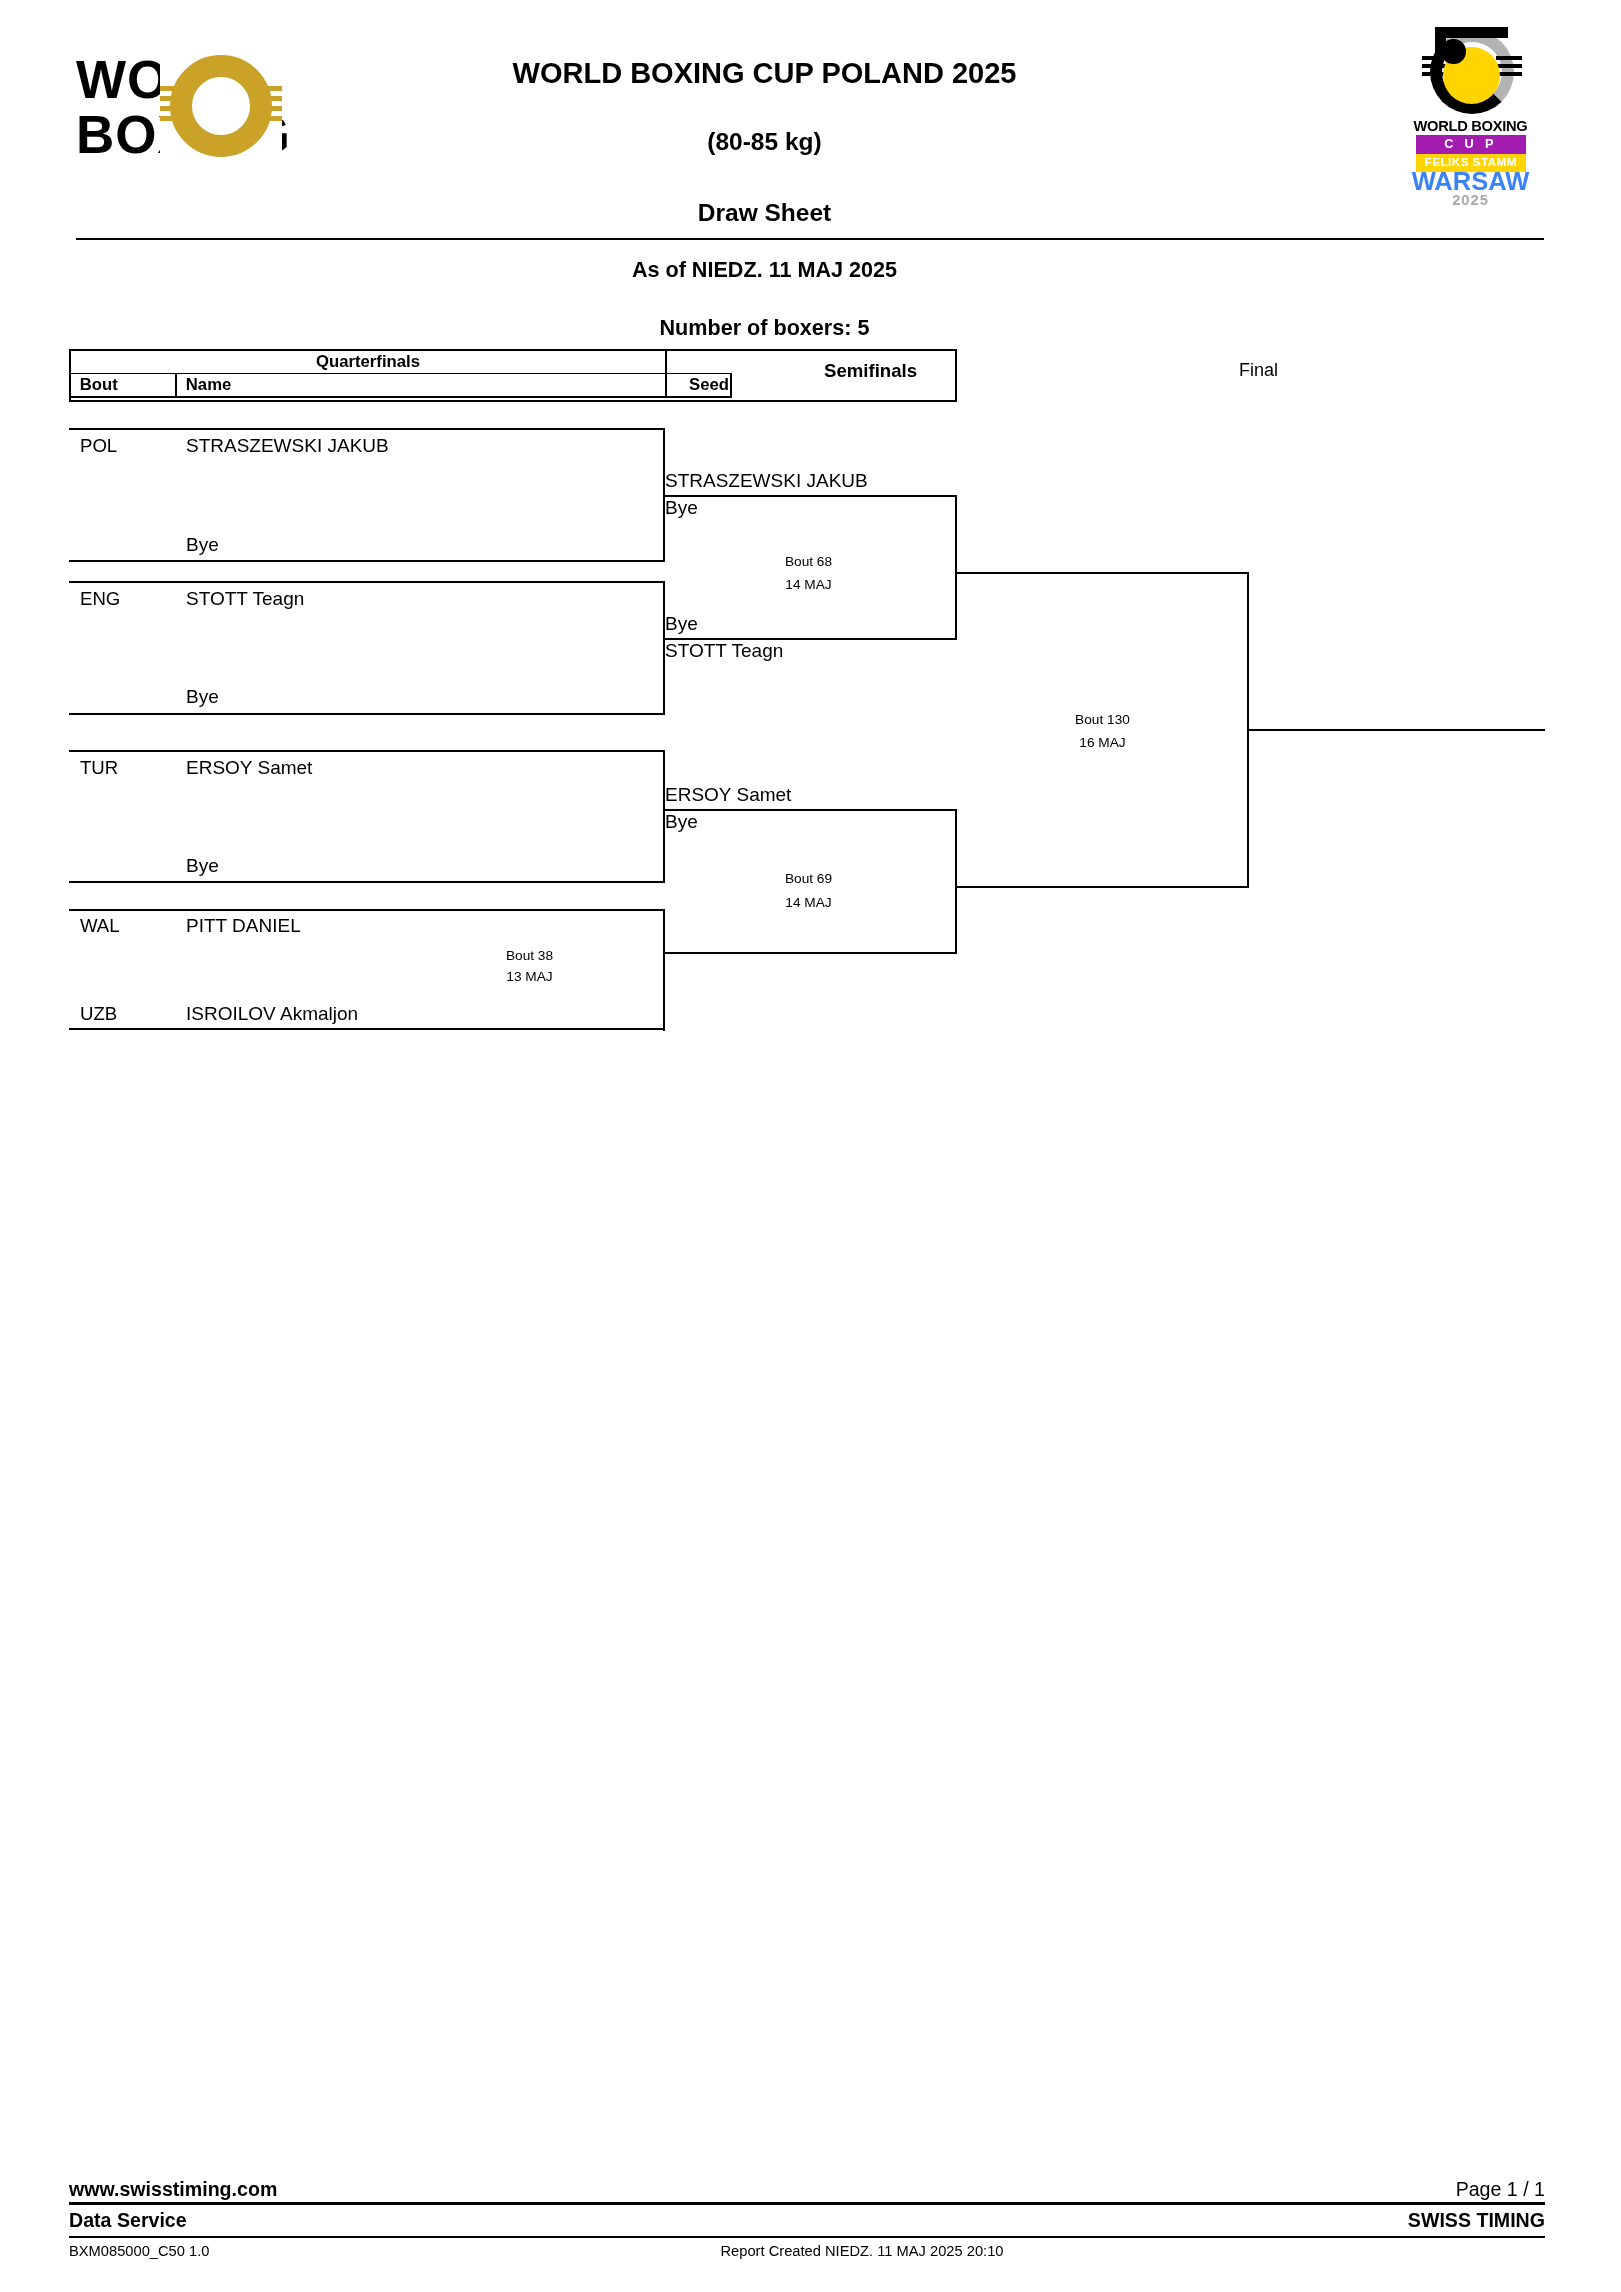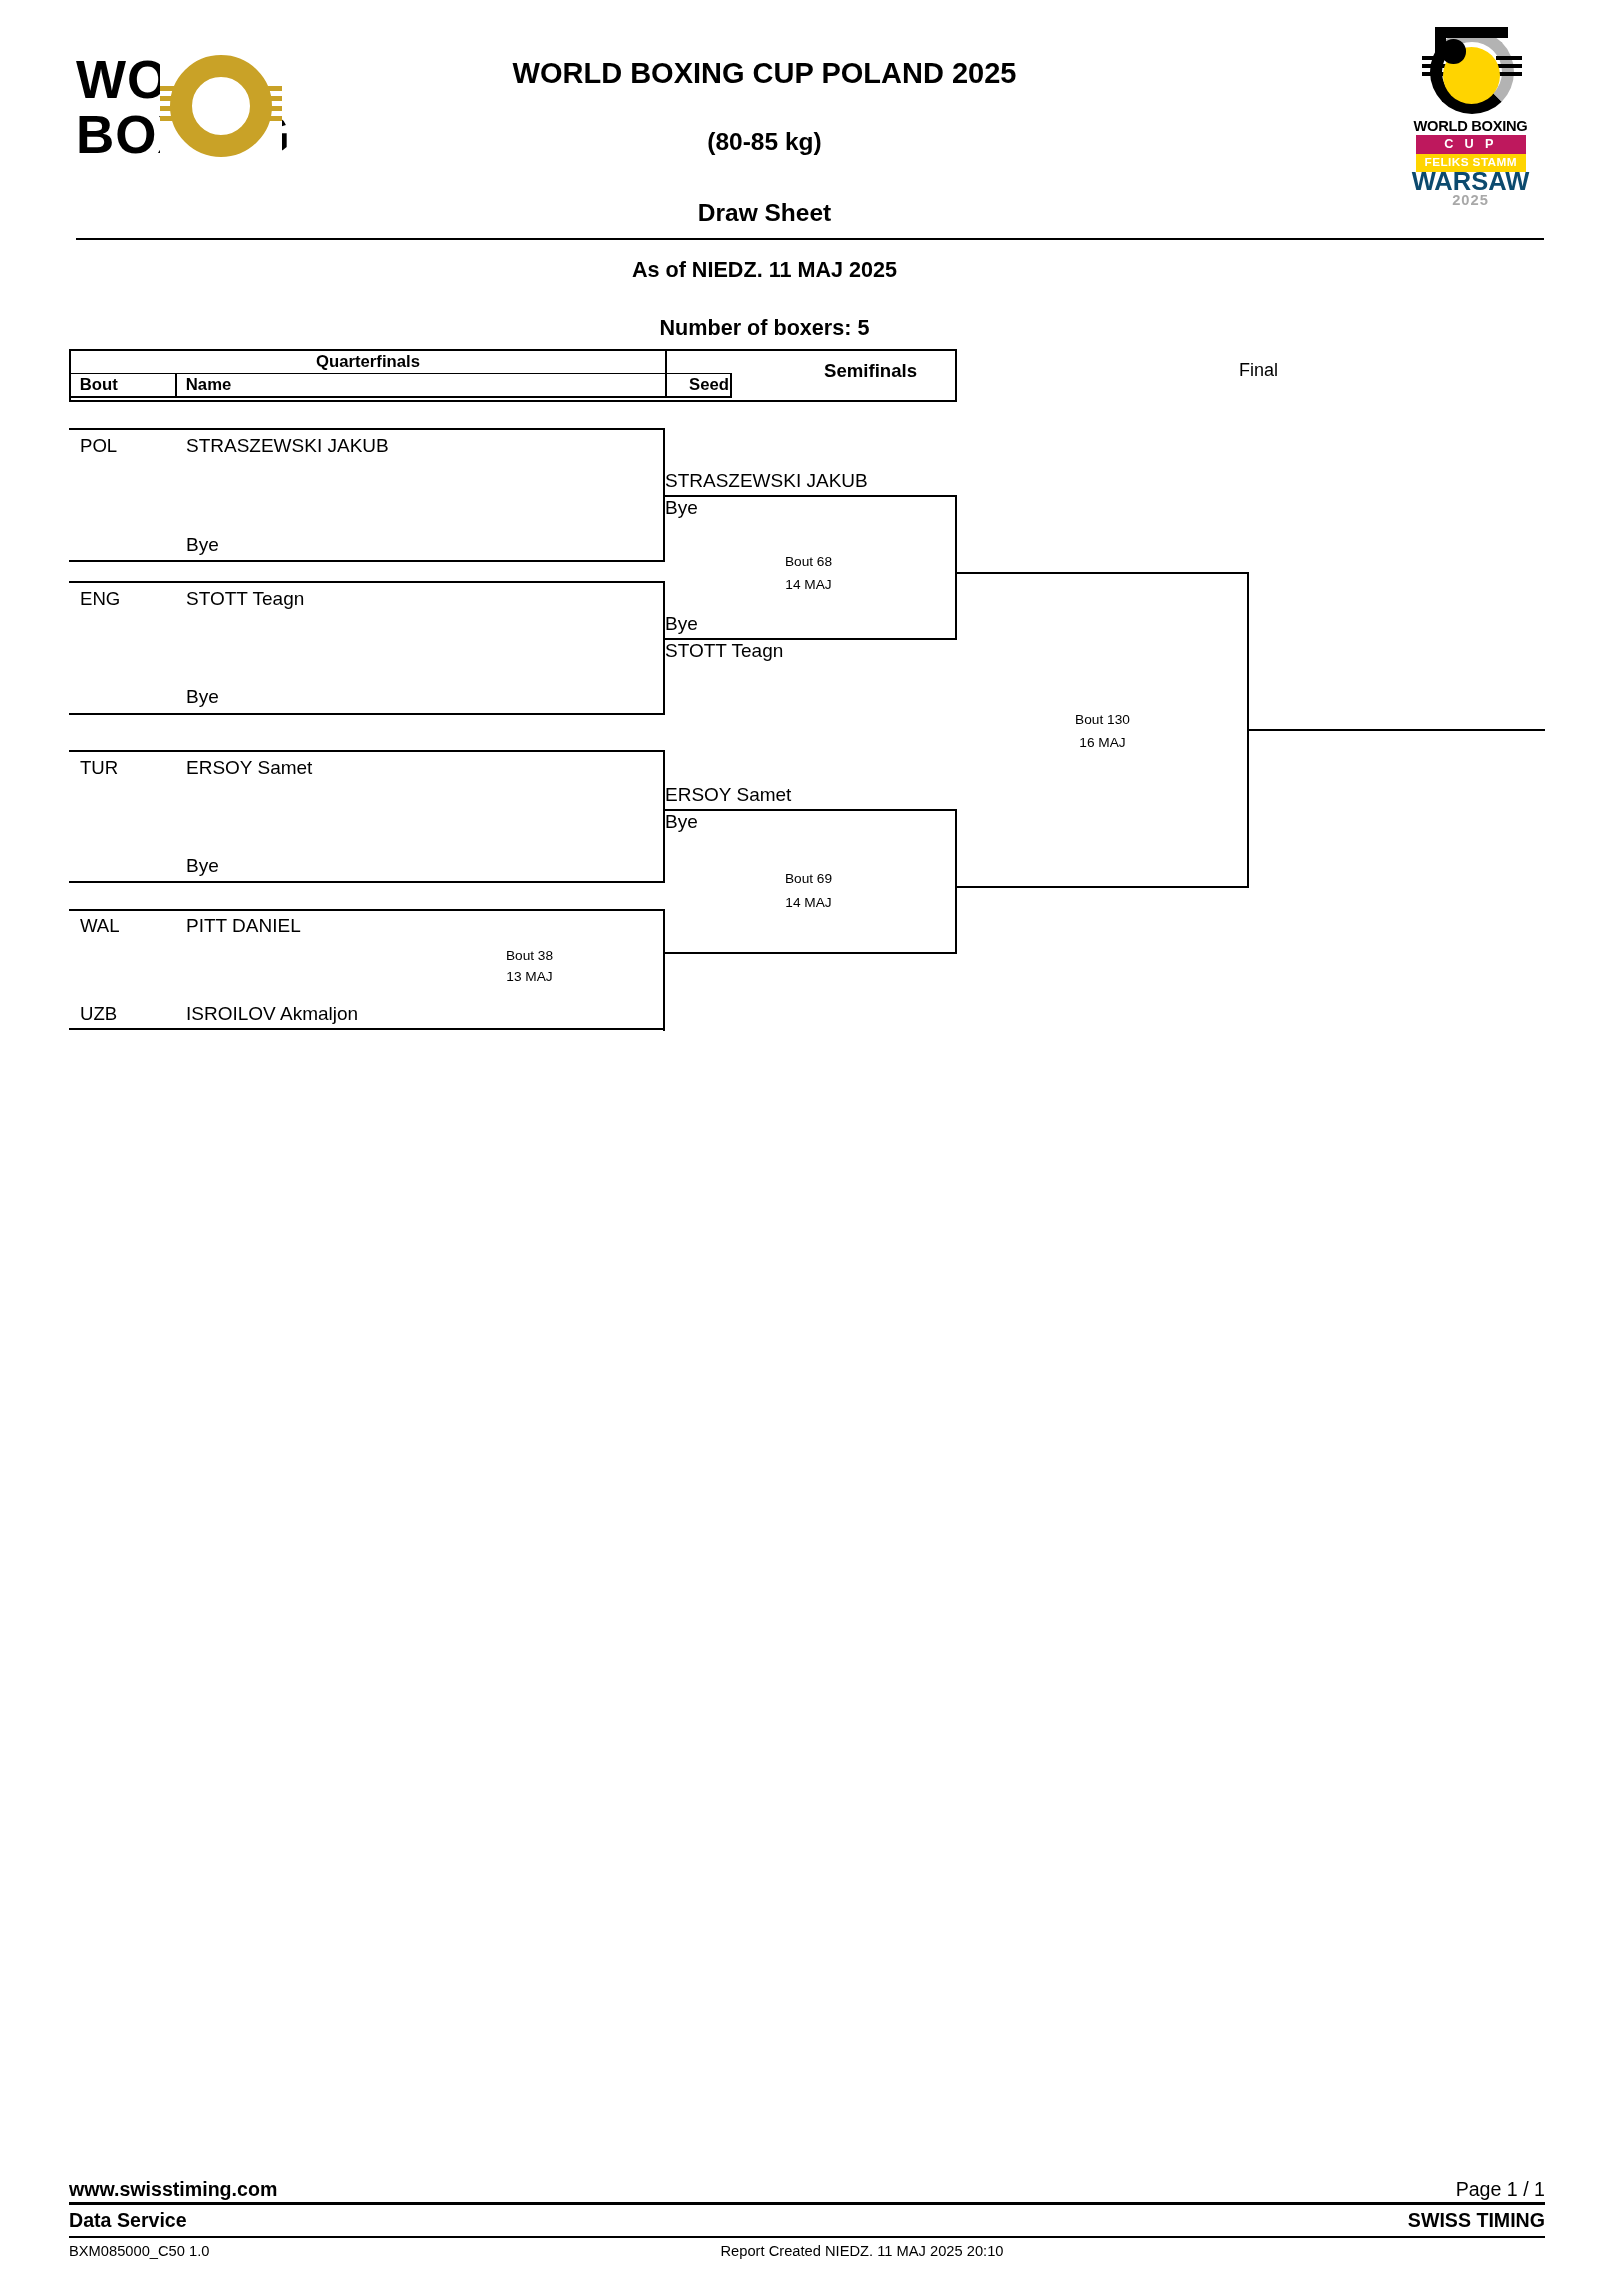--- a/index.html
+++ b/index.html
@@ -80,33 +80,33 @@
     position: absolute; left: 33px; top: 11.8px; width: 24.5px; height: 24.5px;
     background: #000000; border-radius: 50%; z-index: 6;
   }
   .ev-bar { position: absolute; height: 3.9px; background: #000000; z-index: 3; }
   #ev-wb-text {
     position: absolute; left: 0px; top: 91px; width: 125px; text-align: center;
     font-size: 14.7px; font-weight: bold; letter-spacing: -0.3px;
   }
   #ev-cup-band {
     position: absolute; left: 7.8px; top: 108px; width: 110px; height: 18.6px;
-    background: #be185d; color: #ffffff;
+    background: #a21caf; color: #ffffff;
     font-size: 12.7px; font-weight: bold; letter-spacing: 3.9px;
     text-align: center; line-height: 18.6px;
   }
   #ev-feliks-band {
     position: absolute; left: 7.8px; top: 127px; width: 110px; height: 17.6px;
     background: #ffd400; color: #ffffff;
     font-size: 11.8px; font-weight: bold; letter-spacing: 0.4px;
     text-align: center; line-height: 17.6px;
   }
   #ev-warsaw {
     position: absolute; left: 0px; top: 142px; width: 125px; text-align: center;
-    font-size: 25.5px; font-weight: bold; color: #0c4a6e; letter-spacing: 0px;
+    font-size: 25.5px; font-weight: bold; color: #3b82f6; letter-spacing: 0px;
     line-height: 25.5px;
   }
   #ev-year {
     position: absolute; left: 0px; top: 165px; width: 125px; text-align: center;
     font-size: 14.7px; font-weight: bold; color: #a8a8a8; letter-spacing: 1px;
   }
 
   #header-rule {
     position: absolute; left: 76px; top: 238px; width: 1468px; height: 2px;
     background: #000000;

